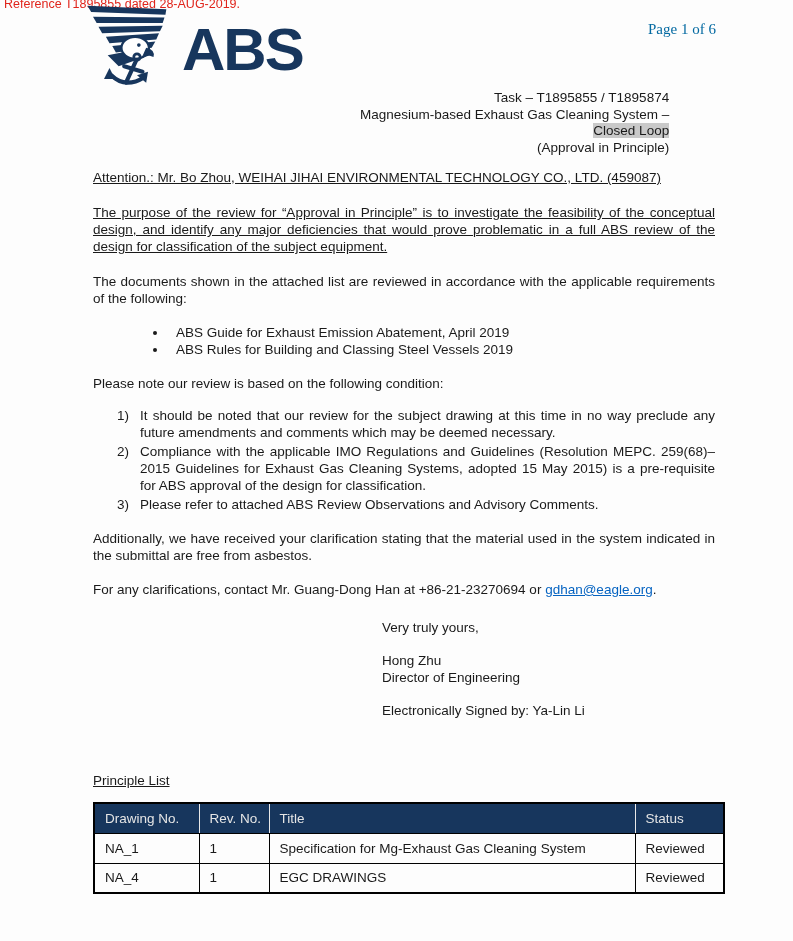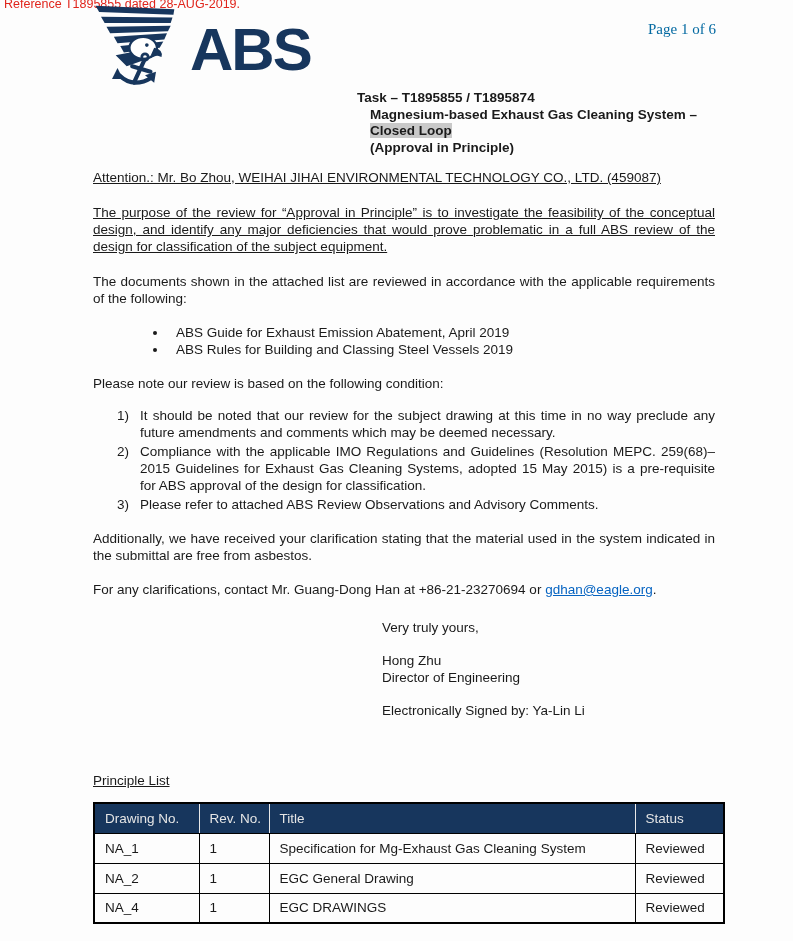--- a/index.html
+++ b/index.html
@@ -11,38 +11,38 @@
     font-family:"Liberation Sans","DejaVu Sans",sans-serif;
     color:#1a1a1a;
     font-size:13.5px;
     line-height:17px;
   }
   .ref-line {
     position:absolute; top:-4px; left:4px;
     color:var(--red,#e0241b);
     font-size:12.5px; white-space:nowrap; z-index:1;
   }
-  .logo { position:absolute; top:2px; left:86px; z-index:2; display:flex; align-items:center; }
+  .logo { position:absolute; top:2px; left:78px; z-index:2; display:flex; align-items:center; }
   .logo svg { display:block; }
   .logo-text {
     color:var(--navy,#17365d);
     font-weight:bold;
     font-size:60px;
     letter-spacing:-2px;
     line-height:60px;
     margin-left:-14px;
     margin-top:8px;
     font-stretch:condensed;
   }
   .page-num {
     position:absolute; top:21px; left:648px;
     font-family:"Liberation Serif","DejaVu Serif",serif;
     font-size:15px; color:#0369a1;
   }
-  .task-block { position:absolute; left:357px; top:90px; font-weight:bold; line-height:16.5px; z-index:2;}
+  .task-block { position:absolute; left:347px; top:90px; font-weight:normal; line-height:16.5px; z-index:2;text-align:right;}
   .task-block .indent { margin-left:13px; }
   .hl { background:var(--highlight,#c9c9c9); }
   .letter { position:absolute; left:93px; top:169px; width:622px; }
   .letter p { text-align:justify; }
   .mb { margin-bottom:17px; }
   .mb2 { margin-bottom:18px;text-decoration:underline; }
   ul.bullets { list-style:disc; padding-left:75px; margin-bottom:17px; }
   ul.bullets li { text-align:left; padding-left:8px; }
   ol.conds { list-style:none; padding-left:47px; margin-bottom:17px; counter-reset:cnd; }
   ol.conds li { position:relative; text-align:justify; counter-increment:cnd; margin-bottom:2px; }
@@ -162,26 +162,20 @@
       </tr>
     </thead>
     <tbody>
       <tr>
         <td>NA_1</td>
         <td>1</td>
         <td>Specification for Mg-Exhaust Gas Cleaning System</td>
         <td>Reviewed</td>
       </tr>
       <tr>
-        <td>NA_2</td>
-        <td>1</td>
-        <td>EGC General Drawing</td>
-        <td>Reviewed</td>
-      </tr>
-      <tr>
         <td>NA_4</td>
         <td>1</td>
         <td>EGC DRAWINGS</td>
         <td>Reviewed</td>
       </tr>
     </tbody>
   </table>
 </div>
 
 </body></html>

